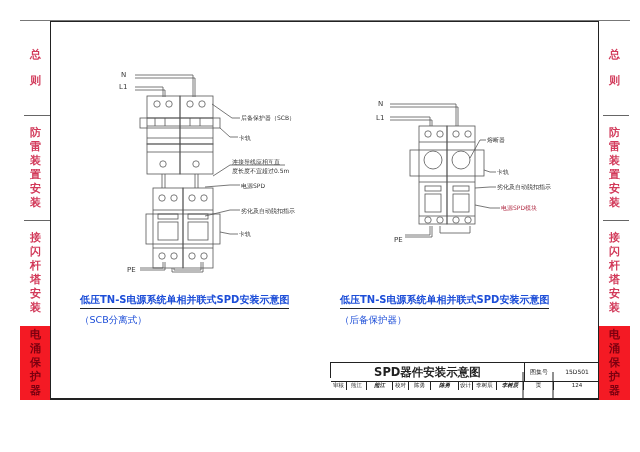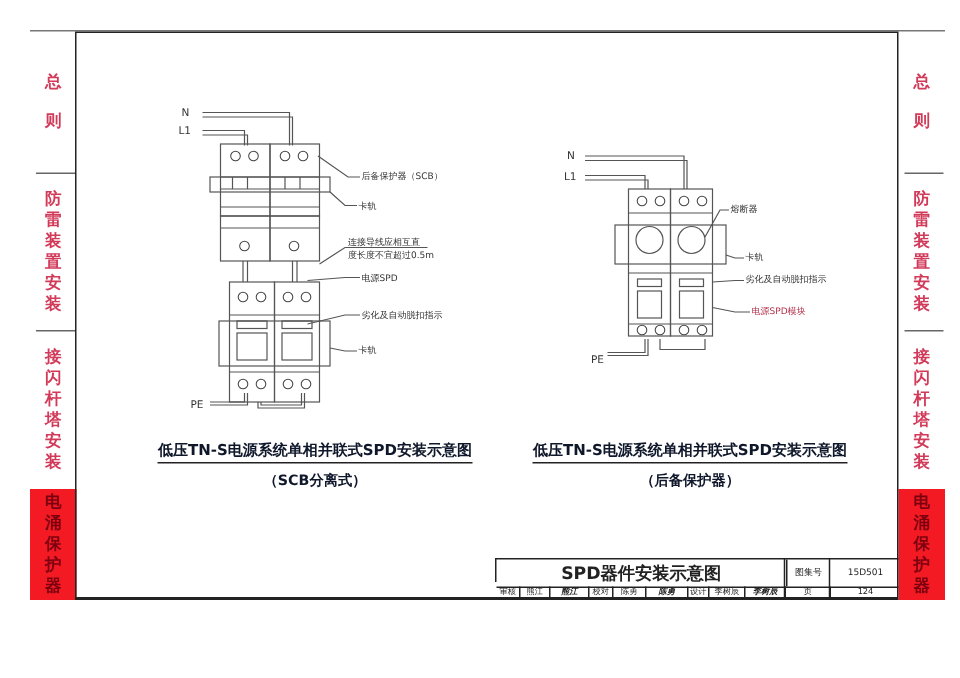--- a/index.html
+++ b/index.html
@@ -22,26 +22,26 @@
 
   
   .frame { position: absolute; left: 50px; top: 21px; width: 549px; height: 379px;
            border: 1.5px solid #222; border-bottom-width: 2px; box-sizing: border-box; }
 
   svg.diagram { position: absolute; left: 0; top: 0; }
   .lbl { position: absolute; font-size: 6px; color: #333; white-space: nowrap; line-height: 7px; }
   .lbl.red { color: #b23048; }
   .wire-lbl { position: absolute; font-size: 7px; color: #333; line-height: 8px; }
 
-  .caption { position: absolute; text-align: center; color: #0f172a; font-weight: bold; }
+  .caption { position: absolute; text-align: left; color: #1d4ed8; font-weight: bold; }
   .caption .main { font-size: 10px; border-bottom: 1px solid #222; padding-bottom: 1px; display: inline-block; }
-  .caption .sub { font-size: 9.5px; margin-top: 5px; font-weight: bold; }
-
-  
-  .title-block { position: absolute; left: 330px; top: 372px; width: 269px; height: 16px;
+  .caption .sub { font-size: 9.5px; margin-top: 5px; font-weight: normal; }
+
+  
+  .title-block { position: absolute; left: 330px; top: 362px; width: 269px; height: 16px;
                  border-left: 1.2px solid #222; border-top: 1.2px solid #222; box-sizing: border-box; }
   .tb-row1 { position: absolute; left: 0; top: 0; width: 100%; height: 18px; border-bottom: 1px solid #222; }
   .tb-title { position: absolute; left: 0; top: 0; width: 193px; height: 18px; line-height: 18px;
               text-align: center; font-size: 11.5px; font-weight: bold; border-right: 1px solid #222; }
   .tb-key { position: absolute; height: 18px; line-height: 18px; font-size: 6px; text-align: center; }
   .tb-row2 { position: absolute; left: 0; top: 18px; width: 100%; height: 9px; }
   .cell { position: absolute; top: 0; height: 9px; line-height: 9px; font-size: 5.5px; text-align: center;
           border-right: 1px solid #222; box-sizing: border-box; overflow: hidden; white-space: nowrap; }
   .sig { font-style: italic; font-weight: bold; font-family: "DejaVu Serif", serif; }
 </style>

